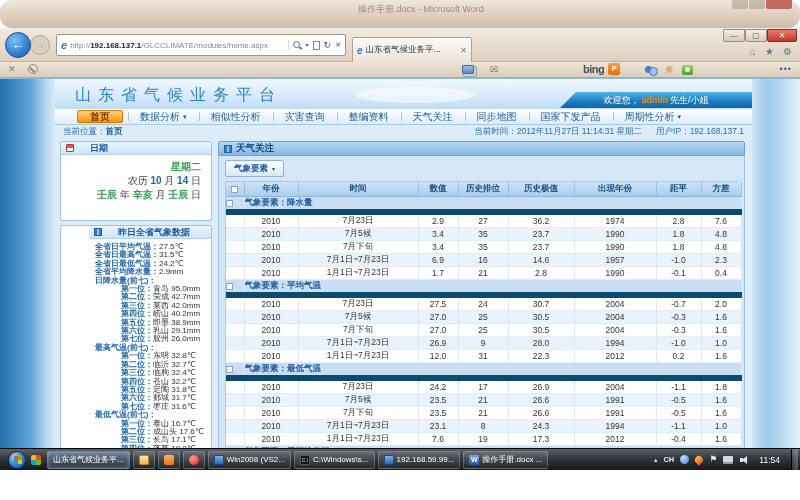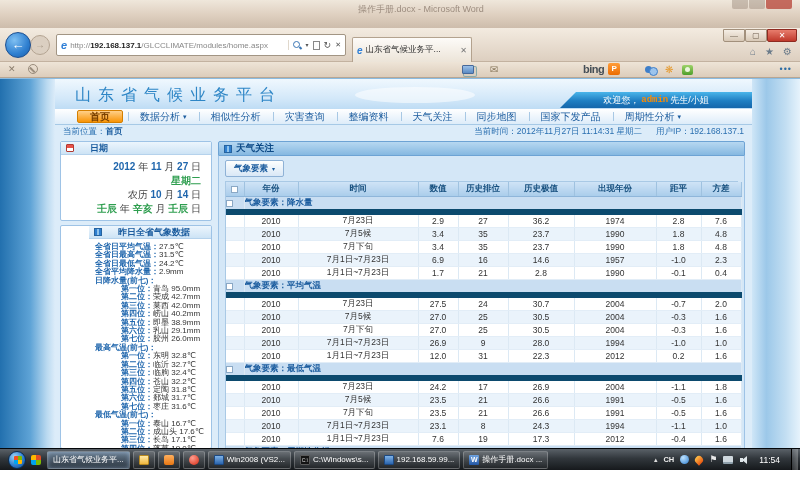--- a/index.html
+++ b/index.html
@@ -1,21 +1,21 @@
 <!DOCTYPE html>
 <html><head>
 <meta charset="utf-8">
 <style>
 *{margin:0;padding:0;box-sizing:border-box;}
 html,body{width:800px;height:500px;}
 body{position:relative;overflow:hidden;background:#fff;font-family:"Liberation Sans","DejaVu Sans",sans-serif;}
 .screen{position:absolute;left:0;top:0;width:800px;height:470px;overflow:hidden;}
 
 
-.desktop-strip{position:absolute;left:0;top:0;width:800px;height:28px;background:linear-gradient(180deg,#efe7db 0%,#decfbf 55%,#cdbcab 100%);}
+.desktop-strip{position:absolute;left:0;top:0;width:800px;height:28px;background:linear-gradient(180deg,#efe7db 0%,#decfbf 55%,#cdbcab 100%);border-radius:12px;}
 .bg-win-title{position:absolute;left:358px;top:3px;font-size:9px;color:rgba(96,78,66,.55);}
 .bg-win-controls{position:absolute;right:8px;top:0;display:flex;gap:1px;}
 .bg-ctl{width:16px;height:9px;background:rgba(130,110,95,.35);border-radius:0 0 2px 2px;}
 .bg-ctl.close{width:26px;background:rgba(185,75,62,.8);}
 
 
 .ie{position:absolute;left:0;top:28px;width:800px;height:420px;background:#d8cabb;}
 .chrome1{position:absolute;left:0;top:0;width:100%;height:34px;background:linear-gradient(180deg,#f3ebe0,#ddcfc0);border-bottom:1px solid #c3b2a0;}
 .back-btn{position:absolute;left:5px;top:4px;width:26px;height:26px;border-radius:50%;background:radial-gradient(circle at 35% 30%,#7fc0f2,#2f7fd0 60%,#1a5da8);border:1px solid #1b4f92;color:#fff;font-size:13px;line-height:24px;text-align:center;z-index:2;}
 .fwd-btn{position:absolute;left:30px;top:7px;width:20px;height:20px;border-radius:50%;background:#dbcfc1;border:1px solid #b4a492;color:#a59786;font-size:10px;line-height:18px;text-align:center;}
@@ -61,21 +61,21 @@
 
 
 .viewport{position:absolute;left:0;top:50px;width:100%;height:370px;background:#dcecf9;overflow:hidden;border-top:1px solid #8abbe0;}
 .edge-left{position:absolute;left:0;top:0;width:55px;height:100%;background:linear-gradient(90deg,#2270ae,#5ea3d6 55%,#b9d9f0 85%,#dcecf9);}
 .edge-right{position:absolute;right:0;top:0;width:48px;height:100%;background:linear-gradient(90deg,#cfe6f7,#9cc8e9 30%,#c2def2 70%,#e6f3fc);}
 .page{position:absolute;left:55px;top:0;width:697px;height:100%;}
 .pg-header{position:absolute;left:0;top:0;width:100%;height:30px;background:linear-gradient(180deg,#f0f8fe 0%,#d3e8f9 65%,#bedcf4 100%);overflow:hidden;}
 .cloud{position:absolute;left:300px;top:8px;width:120px;height:16px;border-radius:50%;background:rgba(255,255,255,.55);}
 .pg-title{position:absolute;left:20px;top:6px;font-size:16px;font-weight:normal;color:#2e86c6;letter-spacing:7px;white-space:nowrap;}
 .ribbon{position:absolute;right:0;top:13px;width:192px;height:16px;background:linear-gradient(180deg,#4ab5ea 0%,#1f7ec2 55%,#1566ab 100%);clip-path:polygon(16px 0,100% 0,100% 100%,0 100%);display:flex;align-items:center;justify-content:center;font-size:9px;color:#fff;white-space:nowrap;}
-.ribbon .user{color:#ff8a00;font-weight:bold;margin:0 2px;font-family:Liberation Mono, monospace;}
+.ribbon .user{color:#ff8a00;font-weight:bold;margin:0 2px;}
 .navbar{position:absolute;left:0;top:30px;width:100%;height:16px;background:linear-gradient(180deg,#ffffff,#ddecf9);border-bottom:1px solid #a6c9e6;display:flex;align-items:center;padding-left:22px;}
 .nav-item{font-size:10px;color:#1b5c9e;padding:0 12px;position:relative;height:100%;display:flex;align-items:center;white-space:nowrap;}
 .nav-item:not(:first-child)::before{content:"";position:absolute;left:0;top:3px;bottom:3px;width:1px;background:#a8c8e4;}
 .nav-item.active{background:linear-gradient(180deg,#ffd089,#f89406);border:1px solid #d47f00;border-radius:2px;color:#7a4100;font-weight:bold;height:13px;margin-right:5px;}
 .nav-caret{font-size:7px;margin-left:3px;}
 .statusline{position:absolute;left:0;top:46px;width:100%;height:14px;background:#dcecf9;font-size:8.5px;color:#2a6fb0;display:flex;align-items:center;}
 .loc{margin-left:8px;}
 .loc b{color:#1b5c9e;}
 .status-right{position:absolute;right:8px;display:flex;gap:14px;white-space:nowrap;}
 
@@ -259,21 +259,20 @@
           </span>
         </div>
         <div class="content">
           <div class="sidebar">
             <div class="panel date-panel">
               <div class="panel-hd">
                 <span class="pic cal-icon"></span>
                 <span>日期</span>
               </div>
               <div class="date-body">
-                  <div><span class="dnum">2012</span><span class="dunit"> 年 </span><span class="dnum">11</span><span class="dunit"> 月 </span><span class="dnum">27</span><span class="dunit"> 日</span></div>
                   <div><span class="dgreen">星期二</span></div>
                   <div><span class="dunit">农历 </span><span class="dnum">10</span><span class="dunit"> 月 </span><span class="dnum">14</span><span class="dunit"> 日</span></div>
                   <div><span class="dgreen">壬辰</span><span class="dunit"> 年 </span><span class="dgreen">辛亥</span><span class="dunit"> 月 </span><span class="dgreen">壬辰</span><span class="dunit"> 日</span></div>
                 </div>
             </div>
             <div class="panel data-panel">
               <div class="panel-hd">
                 <span class="pic chart-icon"></span>
                 <span>昨日全省气象数据</span>
               </div>

